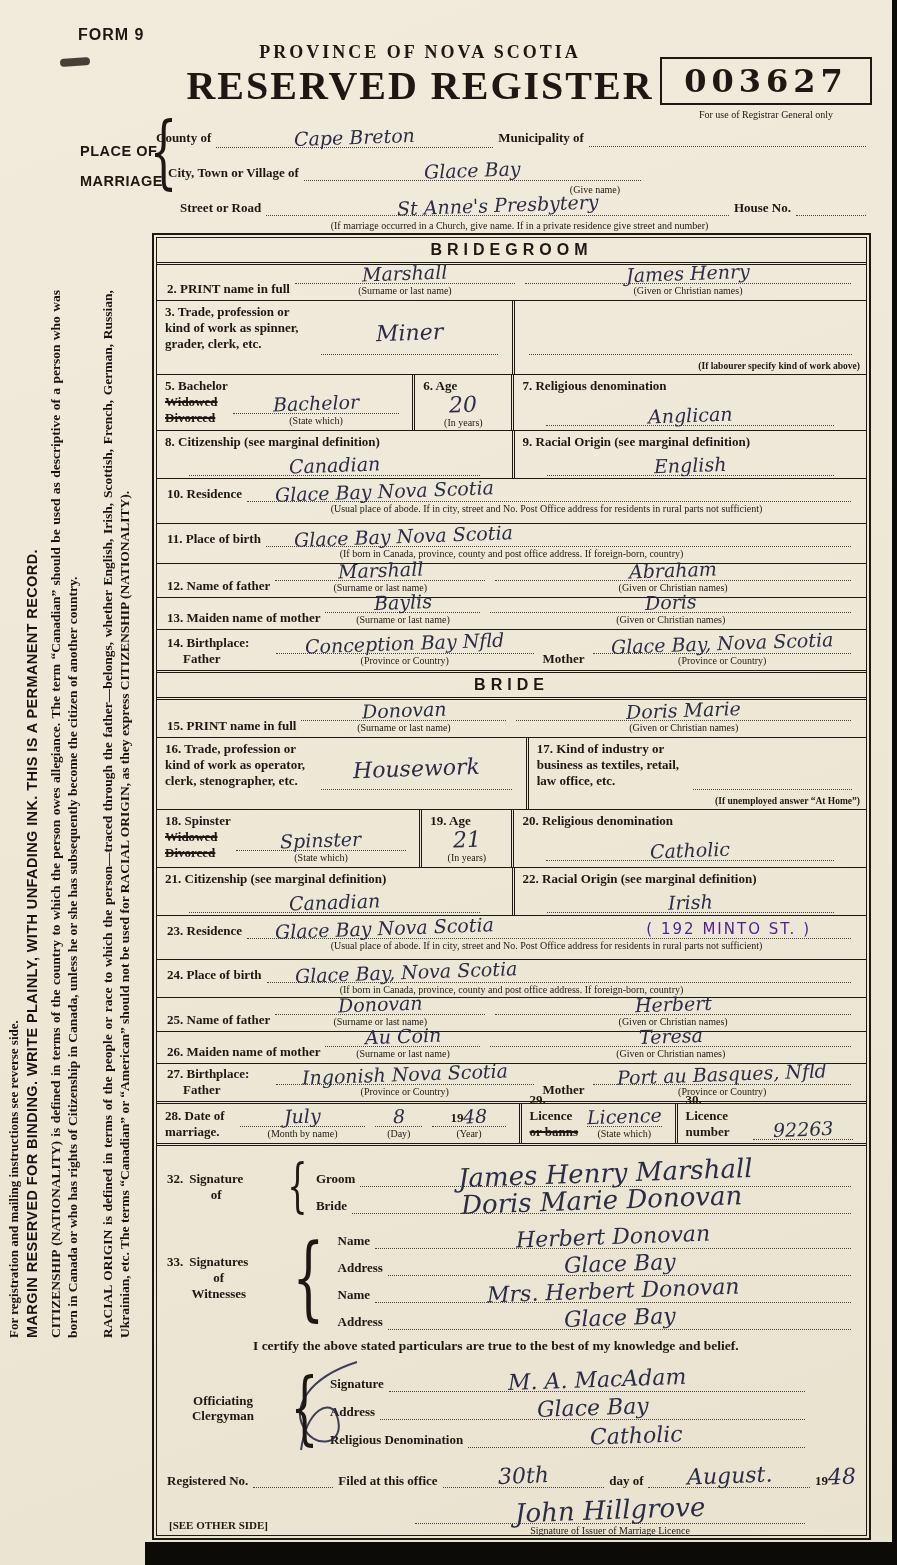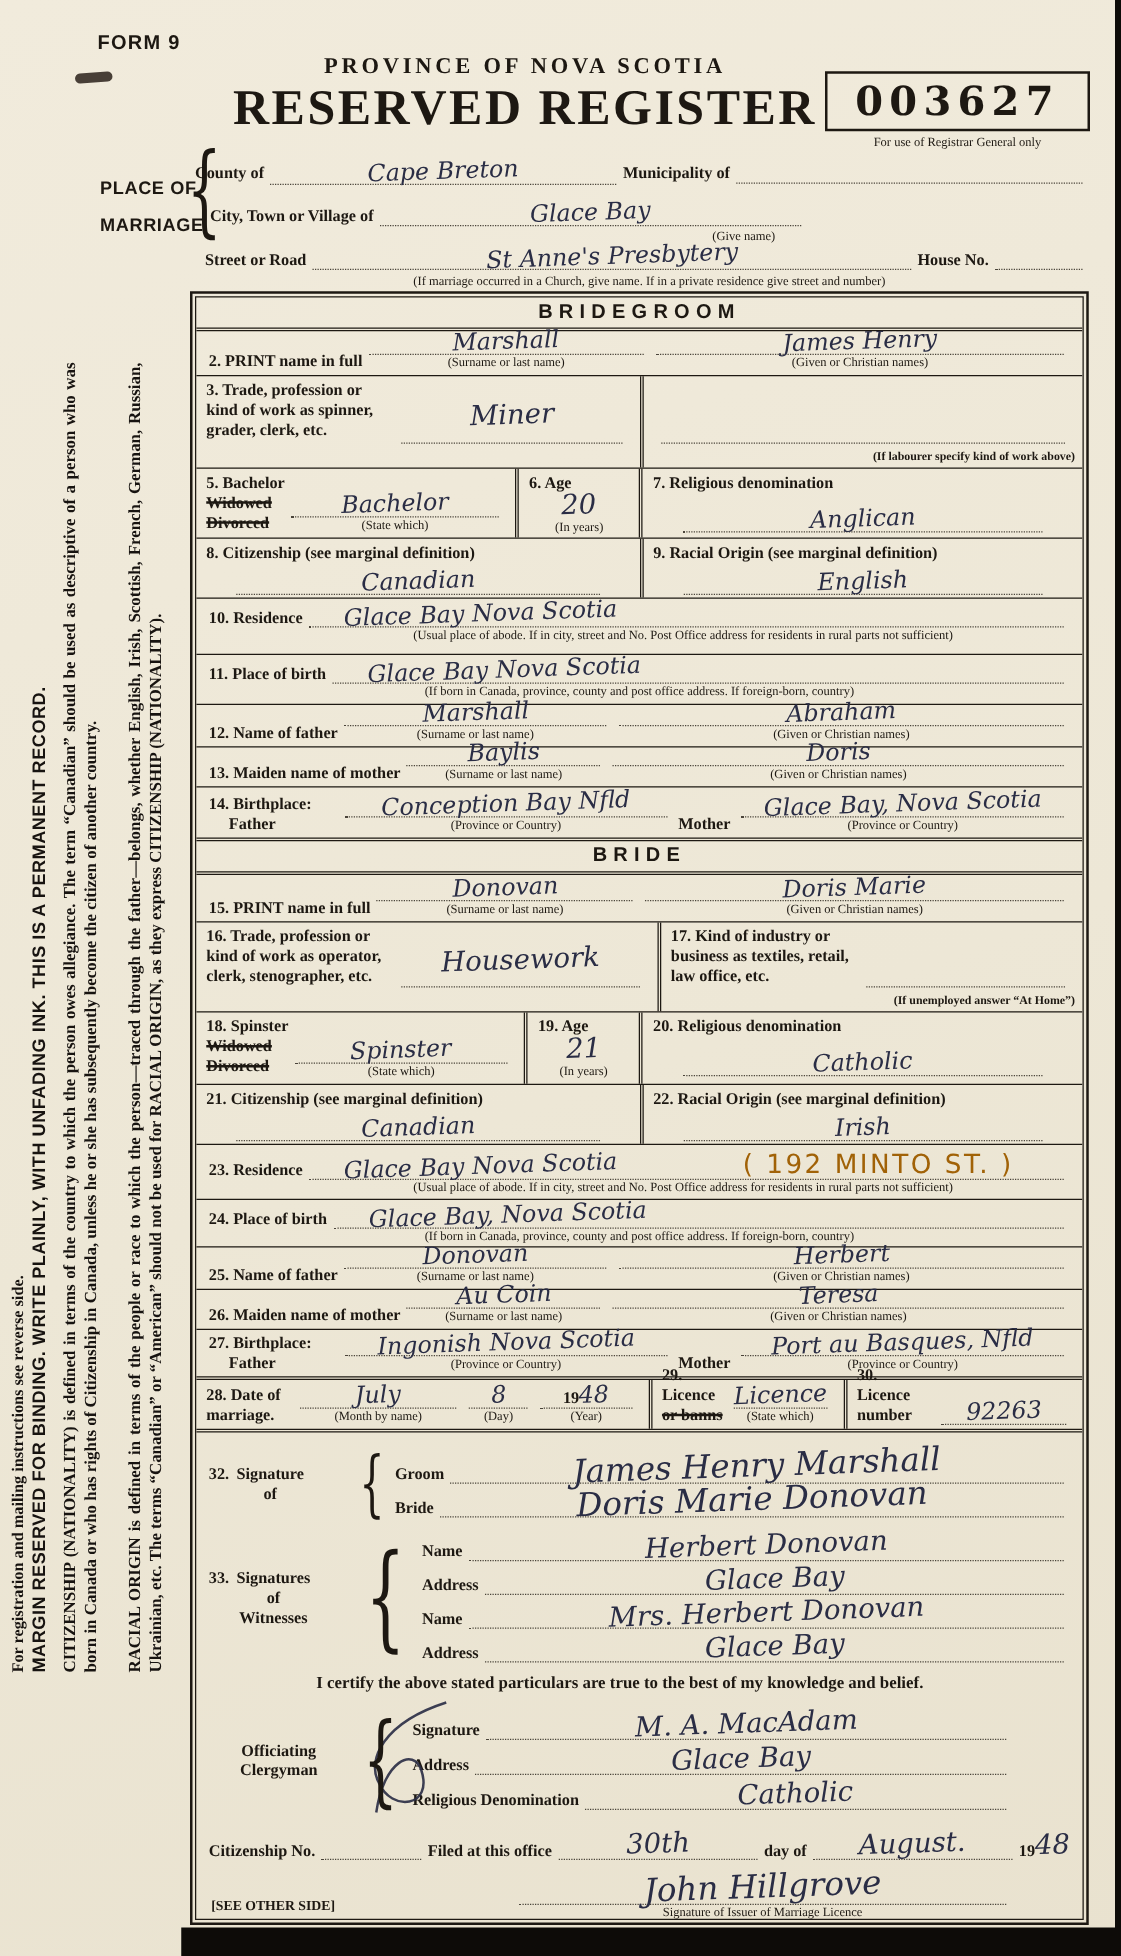--- a/index.html
+++ b/index.html
@@ -13,22 +13,22 @@
   }
   
   .pl { font-weight:700; font-size:13px; line-height:1.22; }
   .cap { font-weight:400; font-size:10px; text-align:center; line-height:1.3; }
   .hw {
     font-family:"DejaVu Serif", serif; font-style:italic; color:#2a2d45;
     font-size:19px; white-space:nowrap; transform:rotate(-2deg); line-height:1;
   }
   .hw.big { font-size:22px; }
   .hw.xl  { font-size:26px; }
-  .hwcaps { font-family:"DejaVu Sans", sans-serif; font-style:normal; font-size:21px;
-            letter-spacing:2px; color:#a16207; white-space:nowrap; }
+  .hwcaps { font-family:"DejaVu Sans", sans-serif; font-style:normal; font-size:15px;
+            letter-spacing:2px; color:#4c1d95; white-space:nowrap; }
   .struck { text-decoration:line-through; text-decoration-thickness:1.5px; }
   .fl { display:flex; align-items:flex-end; }
   .dfill { flex:1; border-bottom:1.4px dotted #4a443a; display:flex; align-items:flex-end;
            justify-content:center; min-height:18px; margin:0 5px; position:relative; }
   .dfill.left { justify-content:flex-start; padding-left:28px; }
   .seg { flex:1; display:flex; flex-direction:column; }
   .brace { font-family:"DejaVu Serif", serif; font-weight:400; transform:scaleX(.55);
            line-height:.85; color:#1d1812; }
   
   .vtext { position:absolute; transform-origin:0 0; transform:rotate(-90deg);
@@ -51,21 +51,21 @@
                border:2.5px solid #1d1812; display:flex; align-items:center; justify-content:center;
                font-family:"DejaVu Serif",serif; font-weight:700; font-size:32px; letter-spacing:5px; }
   .serialcap { position:absolute; left:660px; top:108px; width:212px; }
   
   .place-label { position:absolute; left:80px; top:136px; font-family:"Liberation Sans",sans-serif;
                  font-weight:700; font-size:14.5px; line-height:30px; letter-spacing:.5px; }
   .place-brace { position:absolute; left:138px; top:118px; font-size:80px; }
   .pline1 { position:absolute; left:156px; top:128px; right:26px;align-items:center; }
   .pline2 { position:absolute; left:168px; top:161px; width:478px; }
   .pgive  { position:absolute; left:540px; top:183px; width:110px; }
-  .pline3 { position:absolute; left:164px; top:196px; right:26px;text-align:right; }
+  .pline3 { position:absolute; left:180px; top:196px; right:26px;text-align:right; }
   .pchurch{ position:absolute; left:168px; top:219px; right:26px; }
   
   .mainbox { position:absolute; left:152px; top:233px; width:719px; height:1307px;
              border:2px solid #1d1812; padding:2px; }
   .inner { border:1.2px solid #1d1812; width:100%; height:100%;
            display:flex; flex-direction:column; overflow:hidden; }
   .sechead { text-align:center; font-family:"Liberation Sans",sans-serif; font-weight:700;
              font-size:16px; letter-spacing:5px; padding:3px 0;
              border-bottom:3px double #1d1812; }
   .sechead.mid { border-top:3px double #1d1812; }
@@ -571,21 +571,21 @@
         <div class="fl">
           <span class="pl">Religious Denomination</span>
           <span class="dfill">
                 <span class="hw big">Catholic</span>
               </span>
         </div>
       </div>
     </div>
 
     <div class="fl" style="min-height:30px;margin-top:2px">
-      <span class="pl">Citizenship No.</span>
+      <span class="pl">Registered No.</span>
       <span class="dfill" style="max-width:80px"></span>
       <span class="pl">Filed at this office</span>
       <span class="dfill">
             <span class="hw big">30th</span>
           </span>
       <span class="pl">day of</span>
       <span class="dfill">
             <span class="hw big">August.</span>
           </span>
       <span class="pl">19</span>

